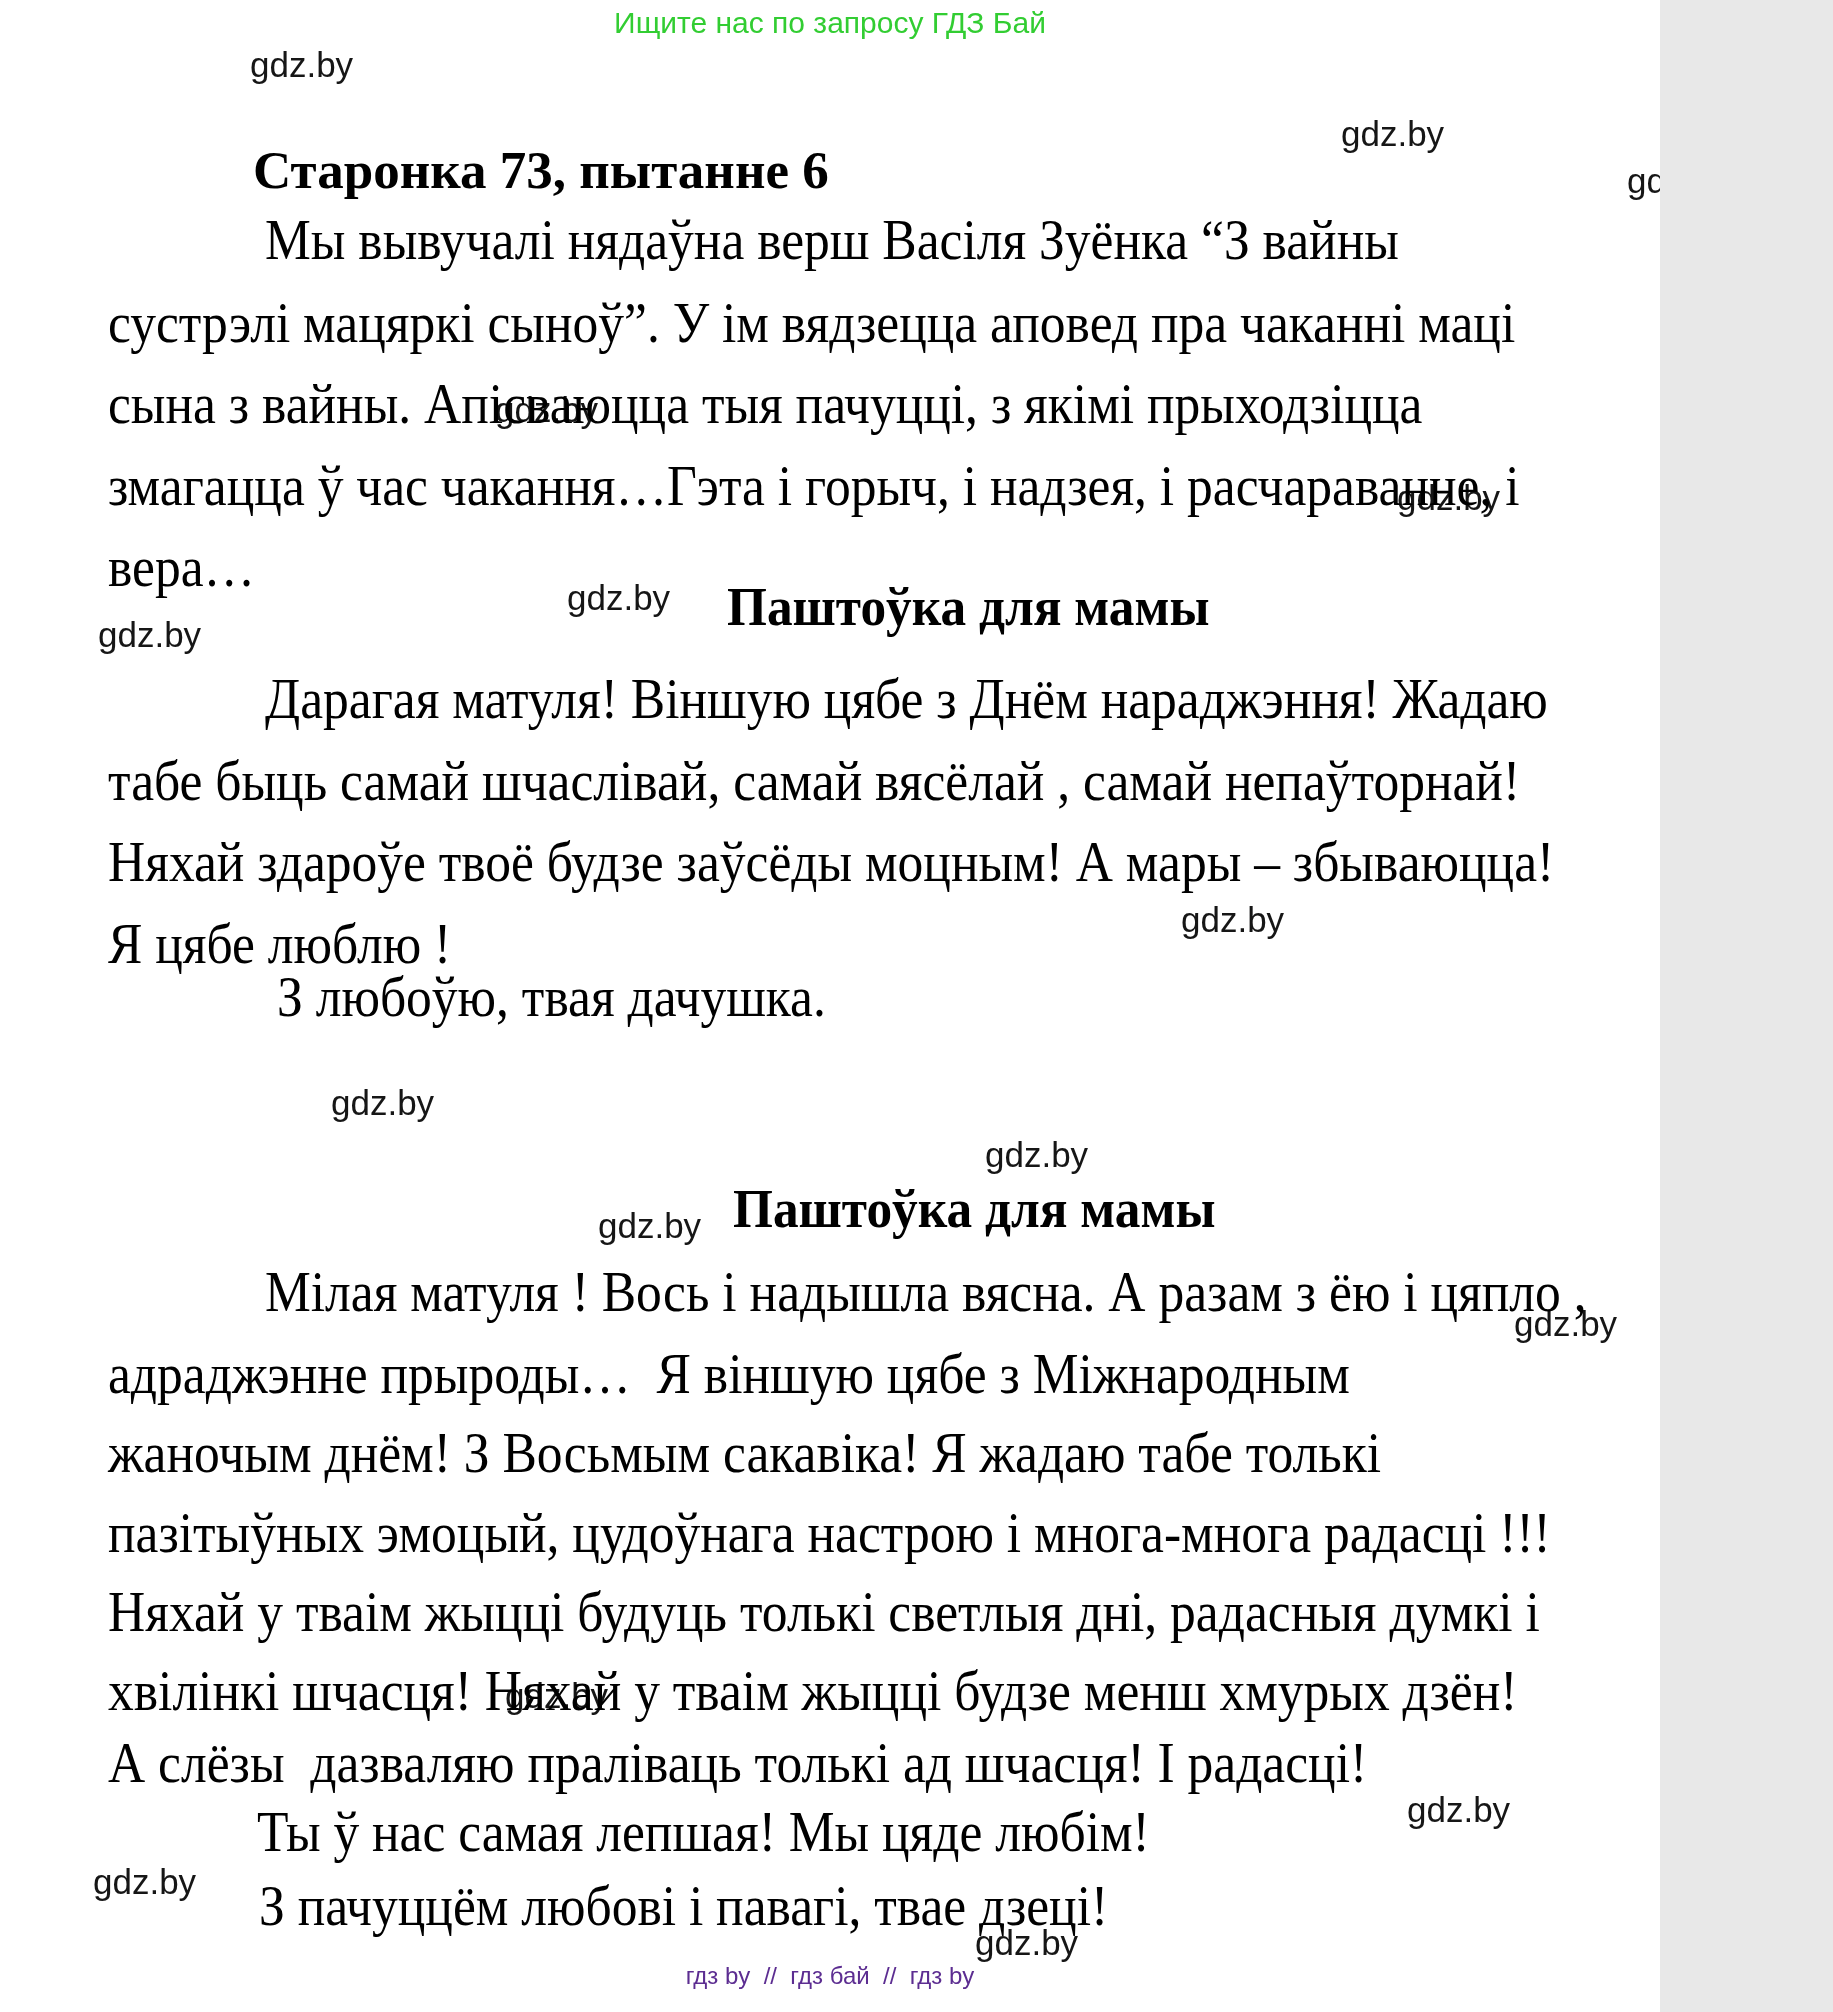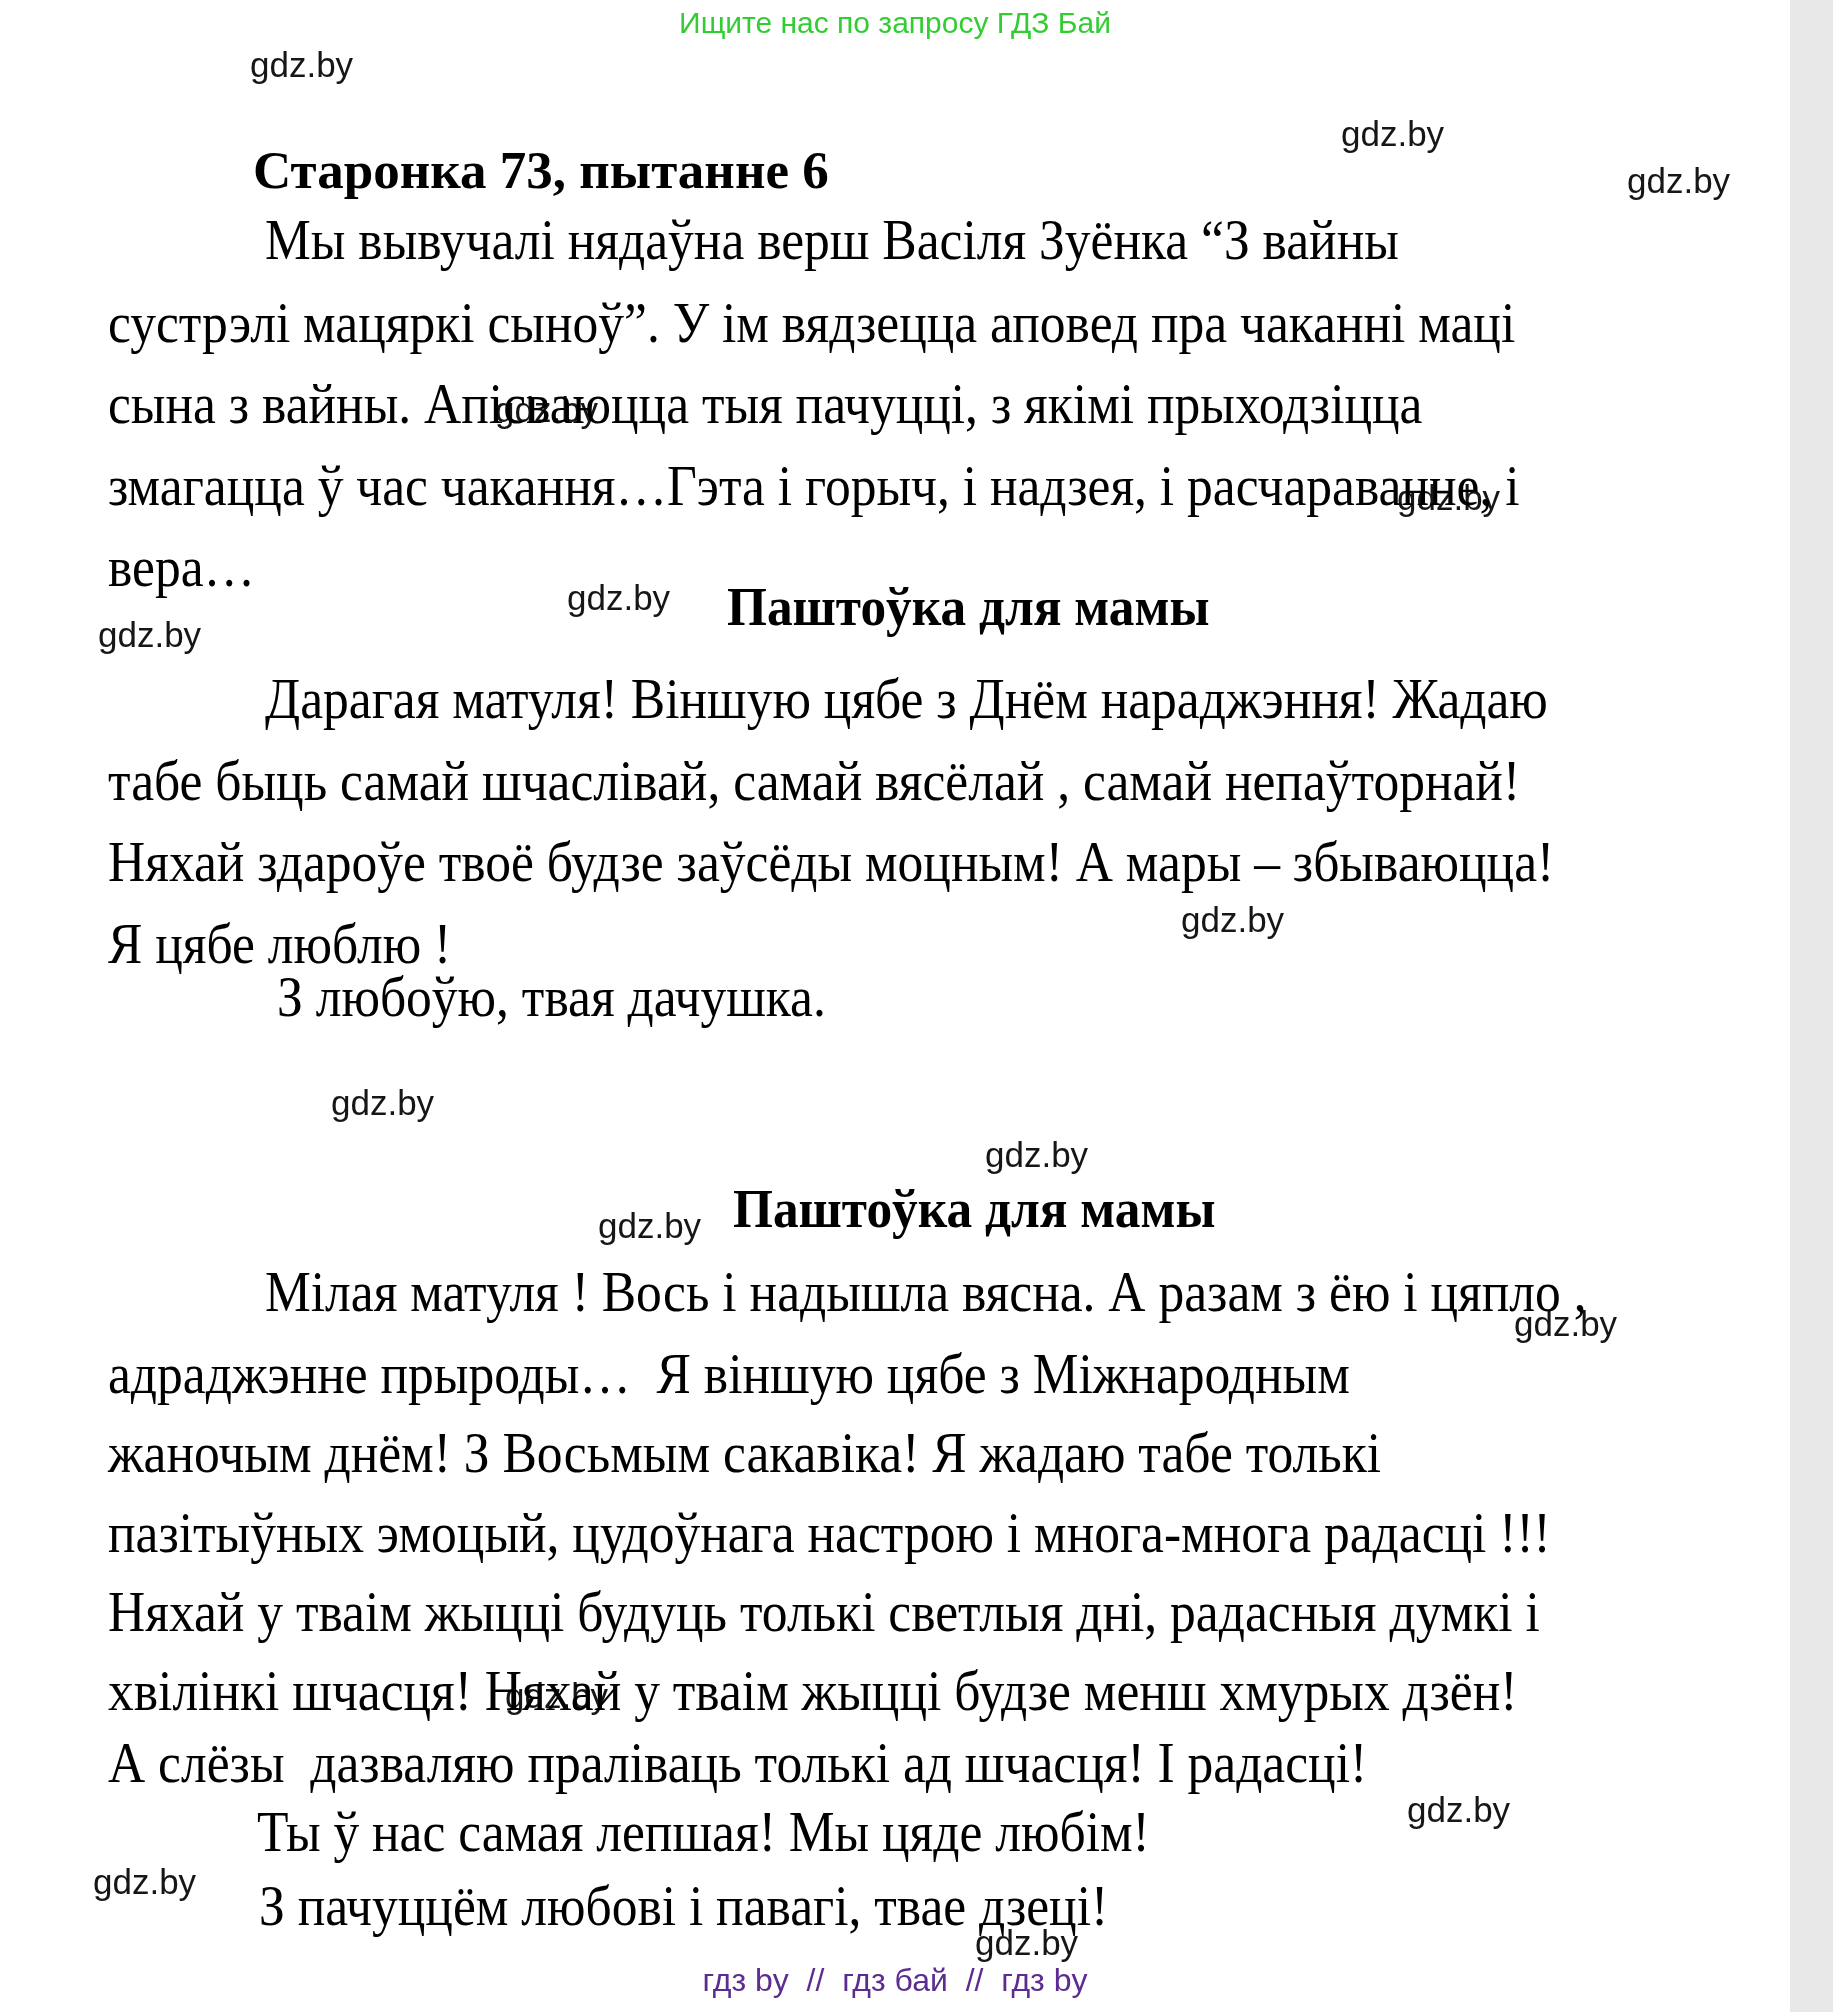--- a/index.html
+++ b/index.html
@@ -1,18 +1,18 @@
 <!DOCTYPE html>
 <html><head>
 <meta charset="utf-8">
 <style>
   html,body{margin:0;padding:0;background:#e8e8e8;}
   #page{
     position:relative;
-    width:1790px;height:2012px;
+    width:1660px;height:2012px;
     background:#ffffff;
     overflow:hidden;
     font-family:"Liberation Serif", serif;
     color:#000;
   }
   .promo{
     position:absolute;top:5.9px;left:0;width:100%;
     text-align:center;
     font-family:"Liberation Sans", sans-serif;
     font-size:30px;font-weight:400;
@@ -42,21 +42,21 @@
   .line{
     position:absolute;
     font-size:56px;
     white-space:pre;
     transform:scaleX(0.92);transform-origin:top left;
   }
   .footer-links{
     position:absolute;top:1962px;left:0;width:100%;
     text-align:center;
     font-family:"Liberation Sans", sans-serif;
-    font-size:32px;
+    font-size:24px;
     color:#5c2d91;
     white-space:pre;
   }
 </style>
 </head>
 <body>
 
 <div id="page">
 
   <div class="promo">Ищите нас по запросу ГДЗ Бай</div>

